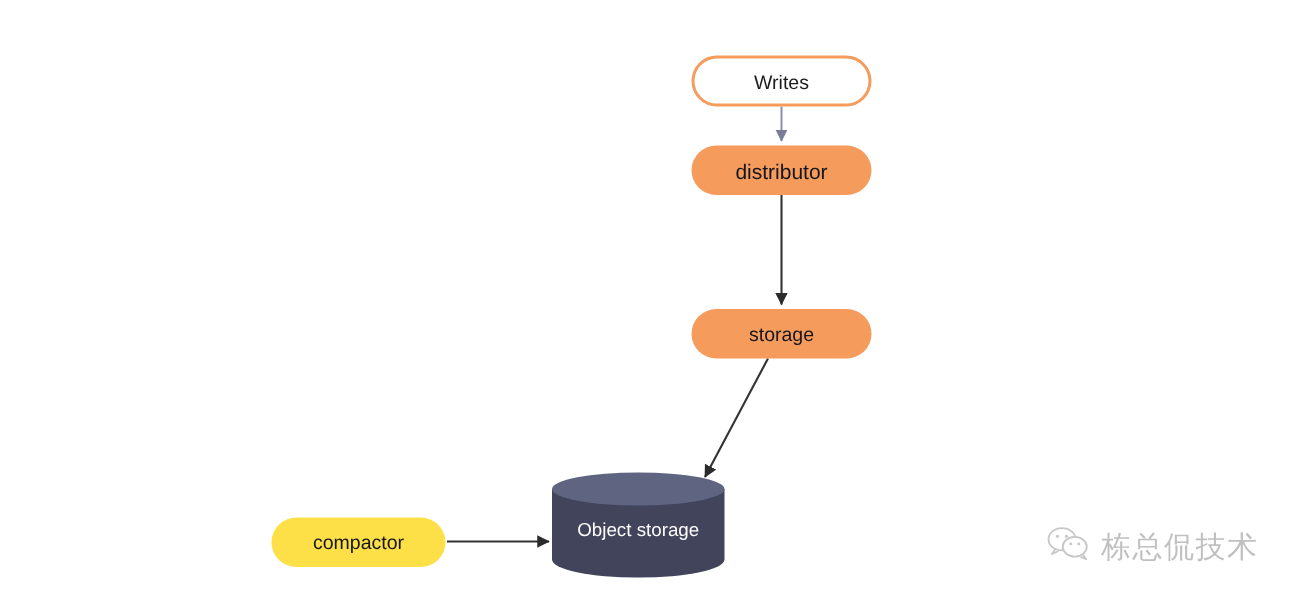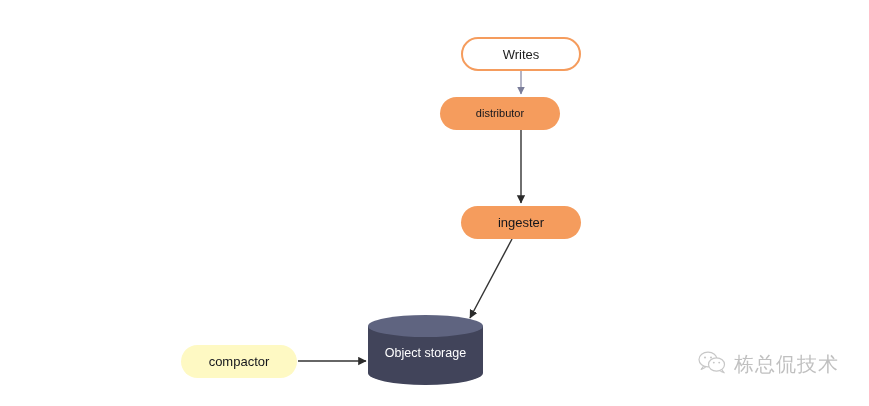--- a/index.html
+++ b/index.html
@@ -37,47 +37,47 @@
     width: 120px;
     height: 34px;
     border: 2px solid #F59C5D;
     background: #ffffff;
     border-radius: 17px;
     color: #1c1c1c;
     font-size: 13px;
   }
 
   .node-distributor {
-    left: 440px;
+    left: 461px;
     top: 97px;
     width: 120px;
     height: 33px;
     background: #F59C5D;
     border-radius: 17px;
     color: #14161c;
-    font-size: 11px;
+    font-size: 14px;
   }
 
   .node-ingester {
     left: 461px;
     top: 206px;
     width: 120px;
     height: 33px;
     background: #F59C5D;
     border-radius: 17px;
     color: #14161c;
     font-size: 13px;
   }
 
   .node-compactor {
     left: 181px;
     top: 345px;
     width: 116px;
     height: 33px;
-    background: #fef9c3;
+    background: #fde047;
     border-radius: 17px;
     color: #14161c;
     font-size: 13px;
   }
 
   
   .cylinder {
     position: absolute;
     left: 368px;
     top: 315px;
@@ -172,21 +172,21 @@
 
   <div class="node node-writes">
     <span>Writes</span>
   </div>
 
   <div class="node node-distributor">
     <span>distributor</span>
   </div>
 
   <div class="node node-ingester">
-    <span>ingester</span>
+    <span>storage</span>
   </div>
 
   <div class="node node-compactor">
     <span>compactor</span>
   </div>
 
   <div class="cylinder">
     <div class="cyl-body"></div>
     <div class="cyl-top"></div>
     <div class="cyl-label">Object storage</div>

